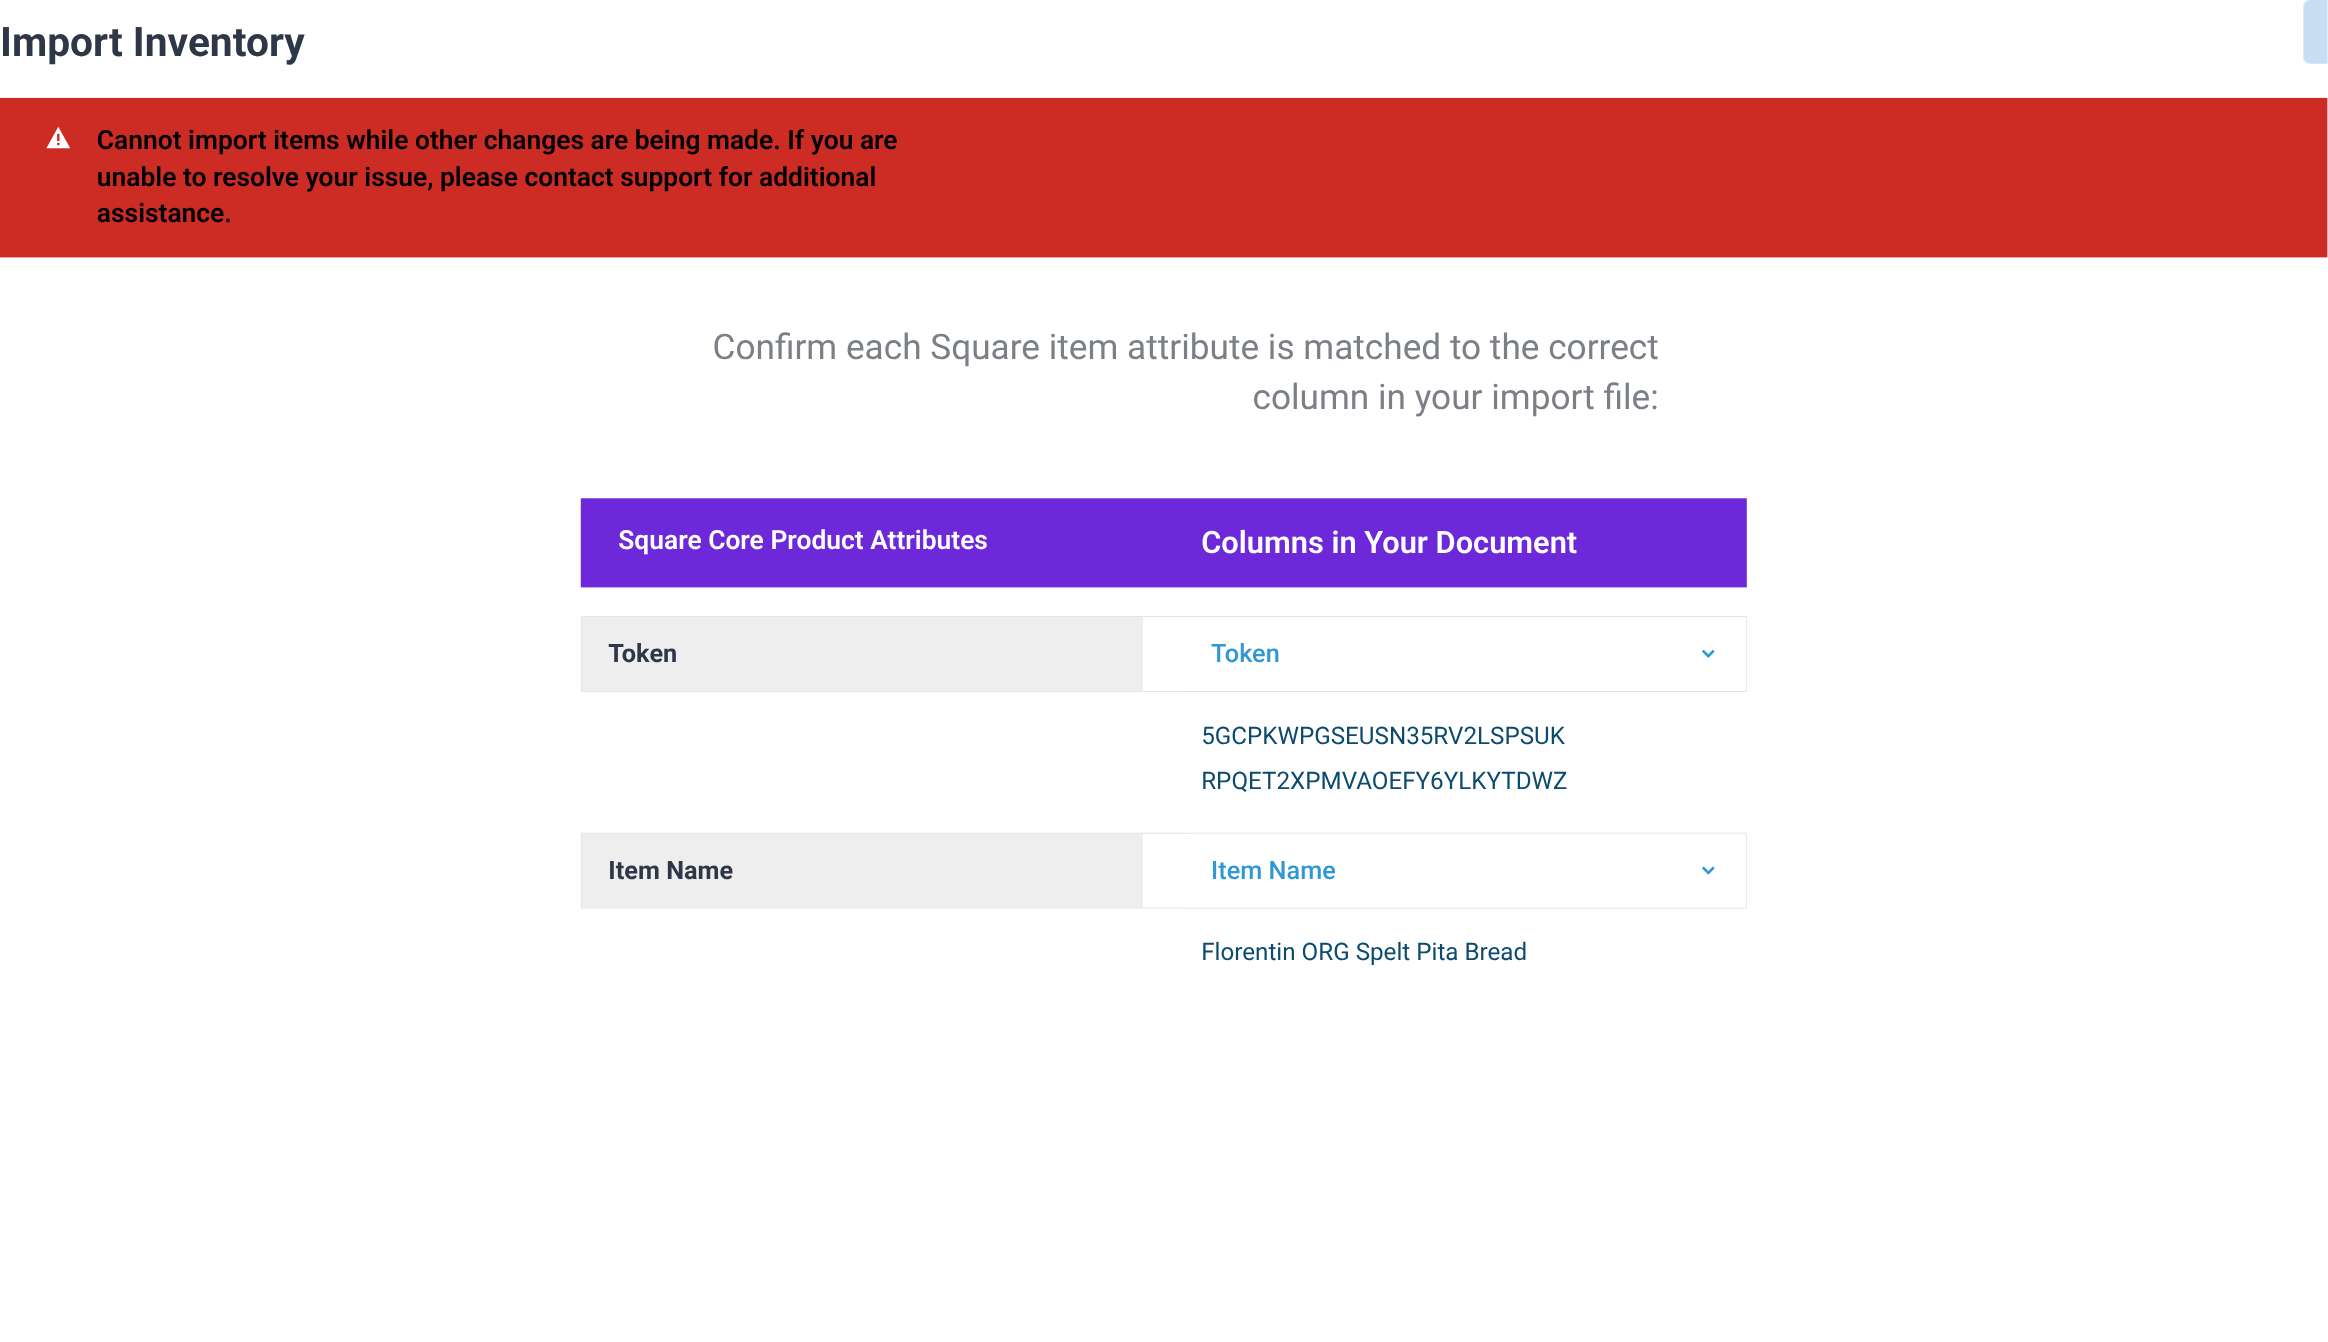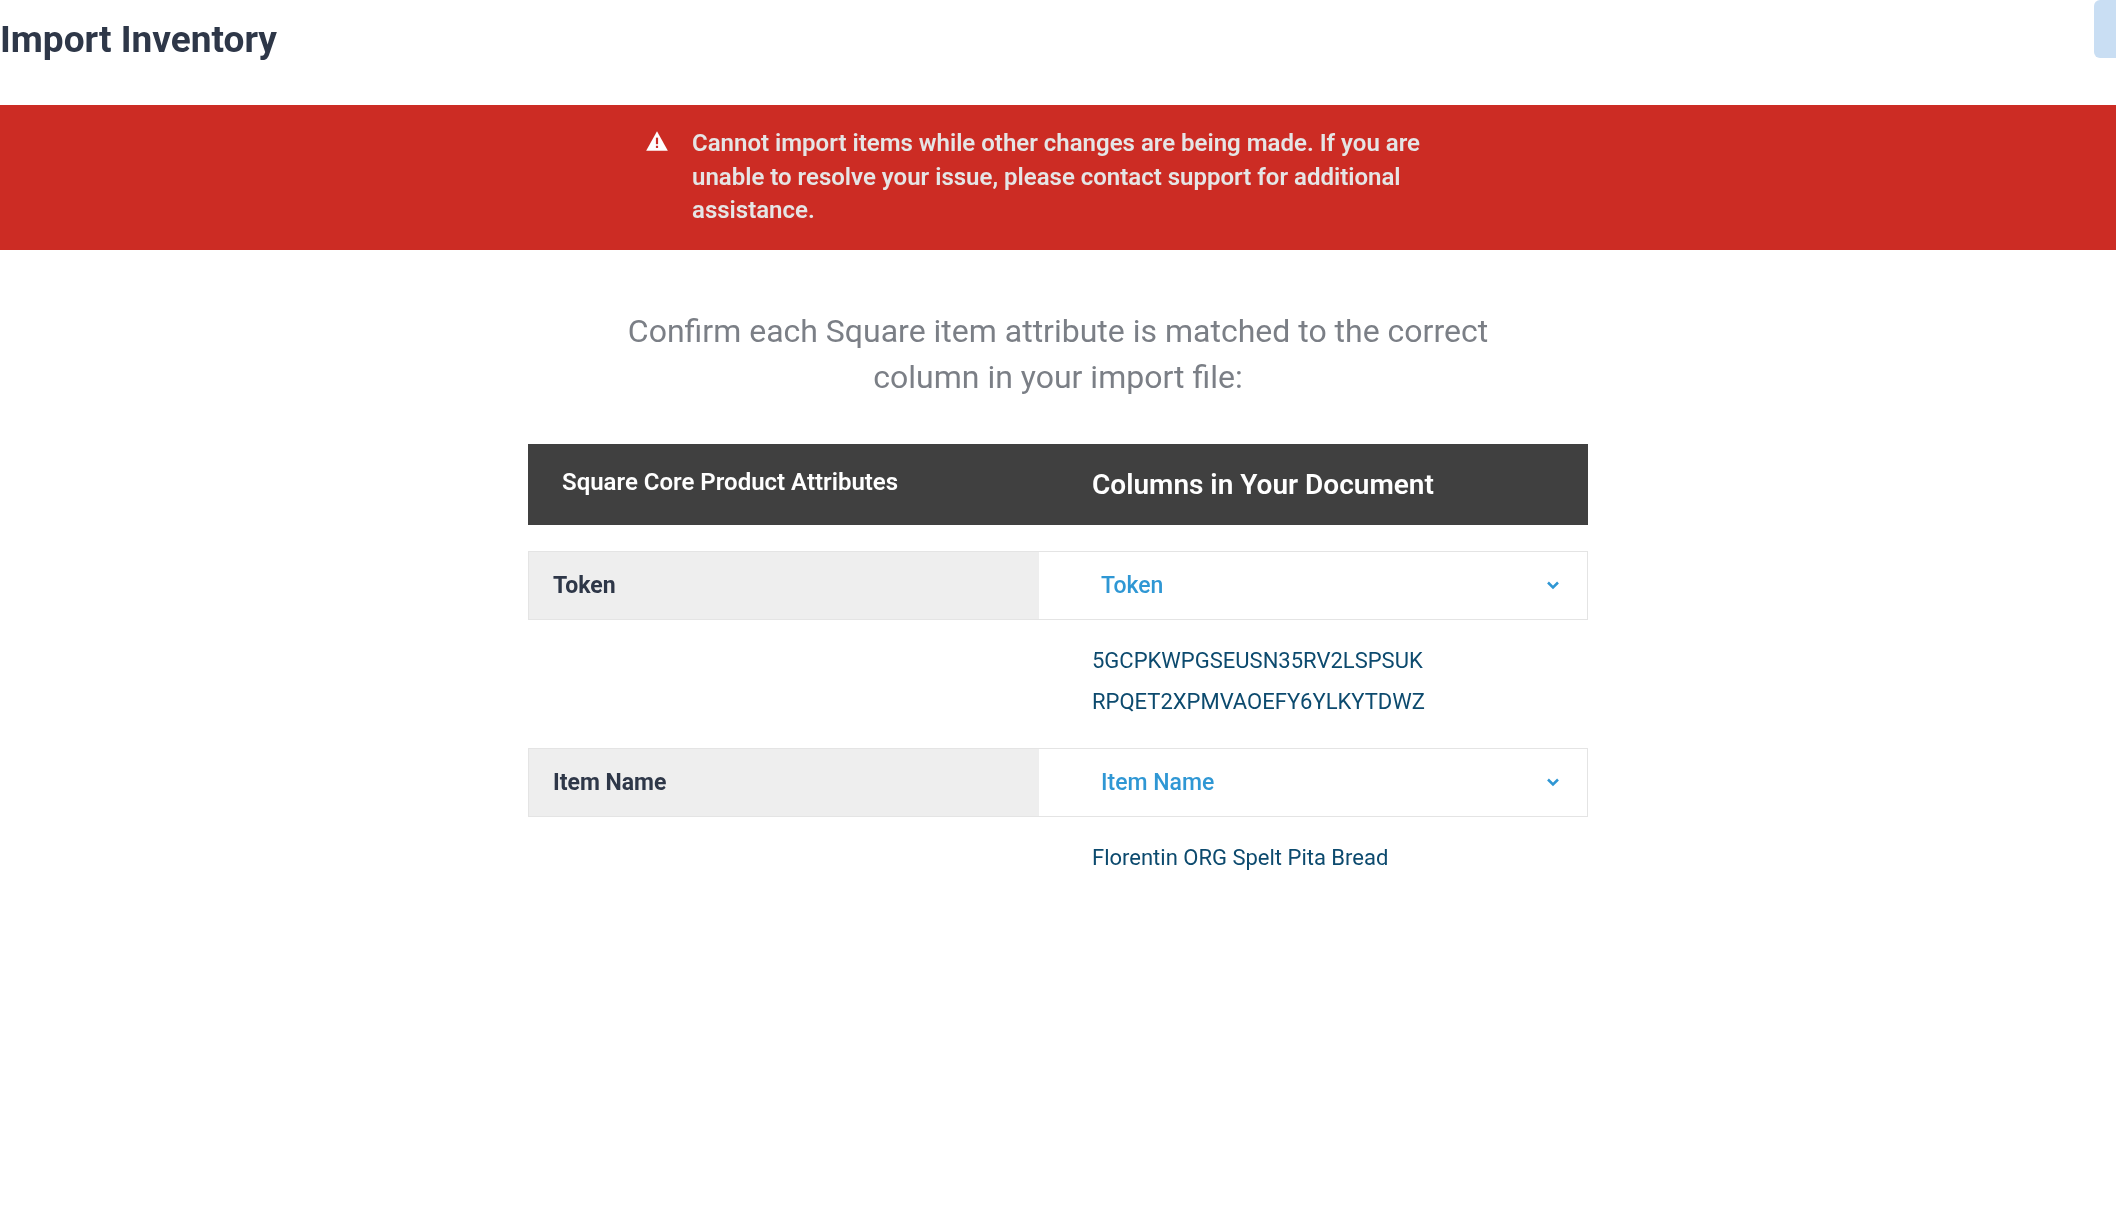--- a/index.html
+++ b/index.html
@@ -16,57 +16,56 @@
       text-align: left;
       padding: 18px 0 28px 0;
     }
     .header h1 {
       font-size: 37px;
       font-weight: 700;
       color: #2e3748;
     }
     .alert-bar {
       background: #cc2c24;
-      color: #e5e5e5;
+      color: #000000;
       padding: 22px 40px;
       display: flex;
       align-items: flex-start;
-      justify-content: center;
+      justify-content: flex-start;
       gap: 22px;
-      margin-top: 16px;
     }
     .alert-icon {
       flex-shrink: 0;
       width: 26px;
       height: 26px;
       margin-top: 2px;
     }
     .alert-text {
       font-size: 24px;
       font-weight: 600;
       line-height: 1.4;
       max-width: 780px;
     }
     .content {
       max-width: 1100px;
       margin: 0 auto;
       padding: 0 20px;
     }
     .instruction {
-      text-align: center;
+      text-align: right;
       font-size: 32px;
       color: #7b7f86;
       font-weight: 400;
-      margin: 58px auto 43px auto;
+      margin: 58px auto 68px auto;
       line-height: 1.45;
       max-width: 900px;
     }
     .table-header-row {
       display: flex;
-      background: #404040;
+      background: #6d28d9;
       color: #ffffff;
     }
     .th-left {
       width: 50%;
       padding: 24px 34px;
       font-size: 24px;
       font-weight: 600;
     }
     .th-right {
       width: 50%;

